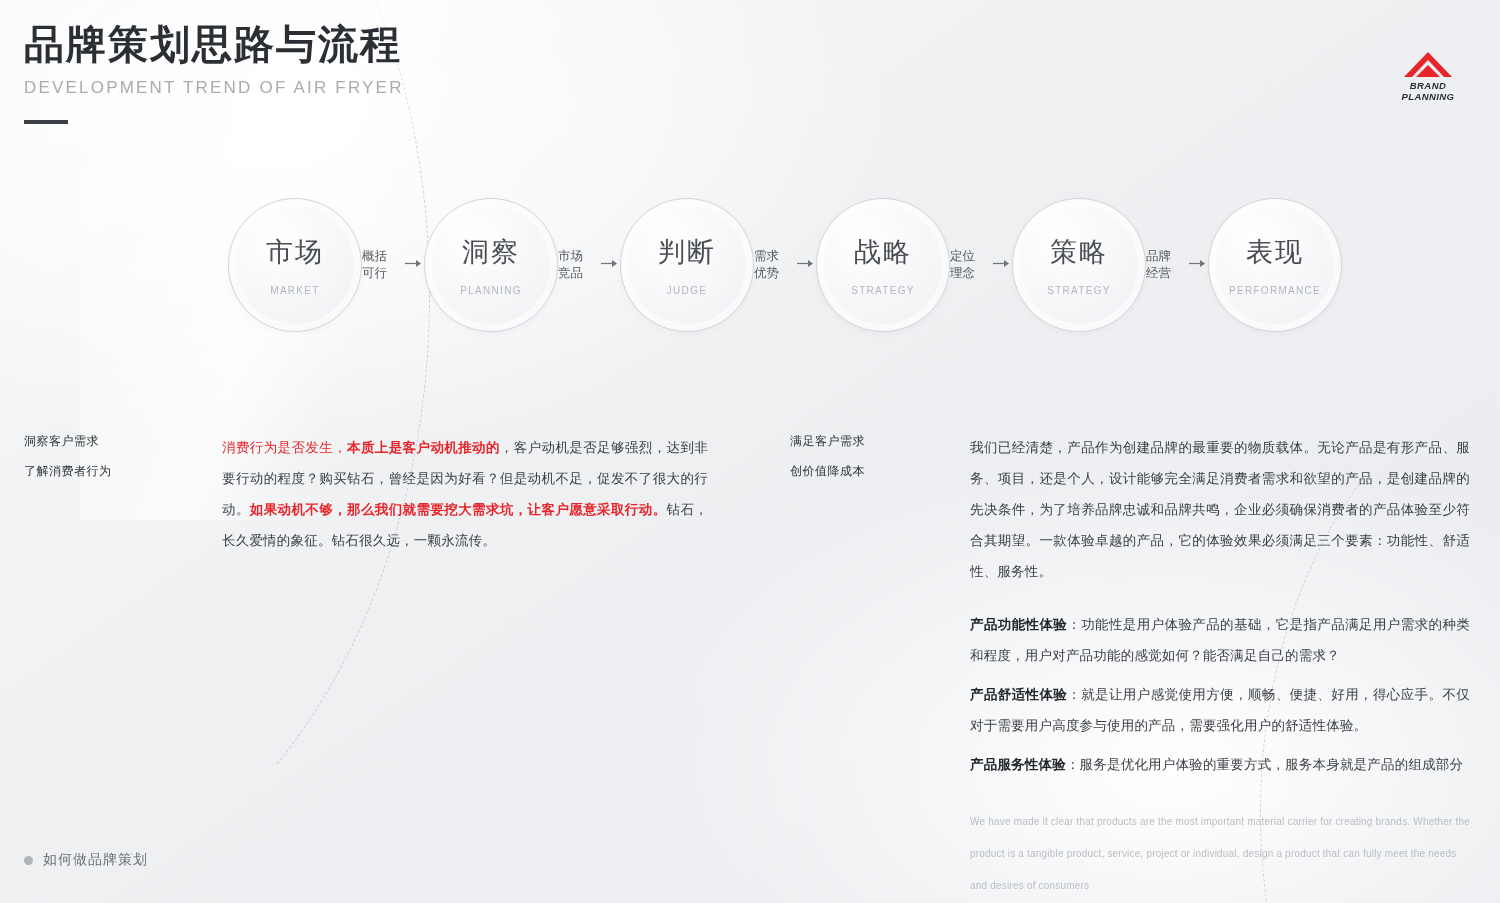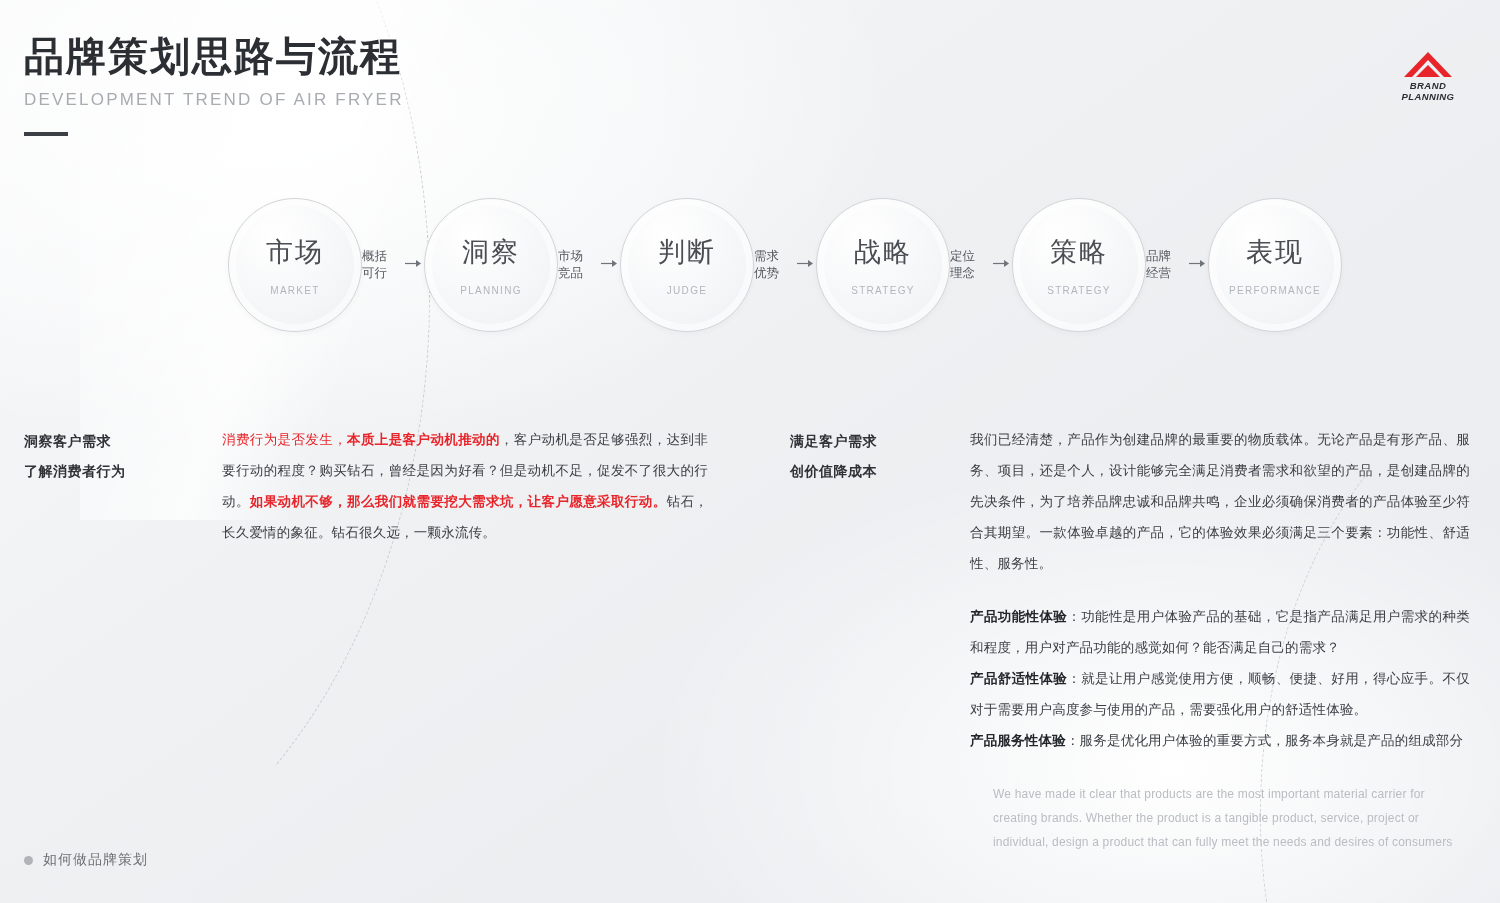--- a/index.html
+++ b/index.html
@@ -40,21 +40,21 @@
   }
   .sheen {
     position: absolute;
     left: 80px; top: 0;
     width: 420px; height: 520px;
     background: linear-gradient(110deg, rgba(255,255,255,0) 0%, rgba(255,255,255,0.75) 48%, rgba(255,255,255,0) 66%);
     pointer-events: none;
   }
 
   
-  .header { position: absolute; left: 24px; top: 36px; }
+  .header { position: absolute; left: 24px; top: 24px; }
   .title-cn {
     font-size: 40px;
     font-weight: 700;
     color: #2b2f33;
     letter-spacing: 2px;
     line-height: 1;
     margin: 0;
   }
   .title-en {
     margin-top: 14px;
@@ -141,58 +141,57 @@
     position: absolute;
     right: 2px;
     bottom: 14px;
     width: 17px;
     height: 9px;
   }
 
   
   .col-left-head, .col-right-head {
     position: absolute;
-    font-size: 14px;
+    font-size: 12px;
     line-height: 30px;
     color: #2f3337;
-    font-weight: 700;
+    font-weight: 400;
     letter-spacing: 0.5px;
   }
   .col-left-head { left: 24px; top: 426px; }
   .col-right-head { left: 790px; top: 426px; }
 
   .col-left-body {
     position: absolute;
     left: 222px; top: 424px;
     width: 486px;
   }
   .col-right-body {
     position: absolute;
     left: 970px; top: 424px;
     width: 500px;
   }
   p.para {
-    margin: 0 0 22px 0;
+    margin: 8px 0 22px 0;
     font-size: 13.5px;
     line-height: 31px;
     color: #3a3e43;
     text-align: justify;
     letter-spacing: 0.2px;
   }
   p.para:last-child { margin-bottom: 0; }
   .red { color: #e8252b; }
   .red-b { color: #e8252b; font-weight: 700; }
   .lbl { font-weight: 700; color: #23272b; }
   .en-note {
     margin-top: 26px;
-    font-size: 12px;
-    line-height: 24px;
+    font-size: 10px;
+    line-height: 32px;
     color: #b9bdc2;
     letter-spacing: 0.2px;
-    margin-left: 23px;
   }
 
   
   .footer {
     position: absolute;
     left: 24px; bottom: 34px;
     display: flex;
     align-items: center;
     gap: 10px;
     text-align: right;

